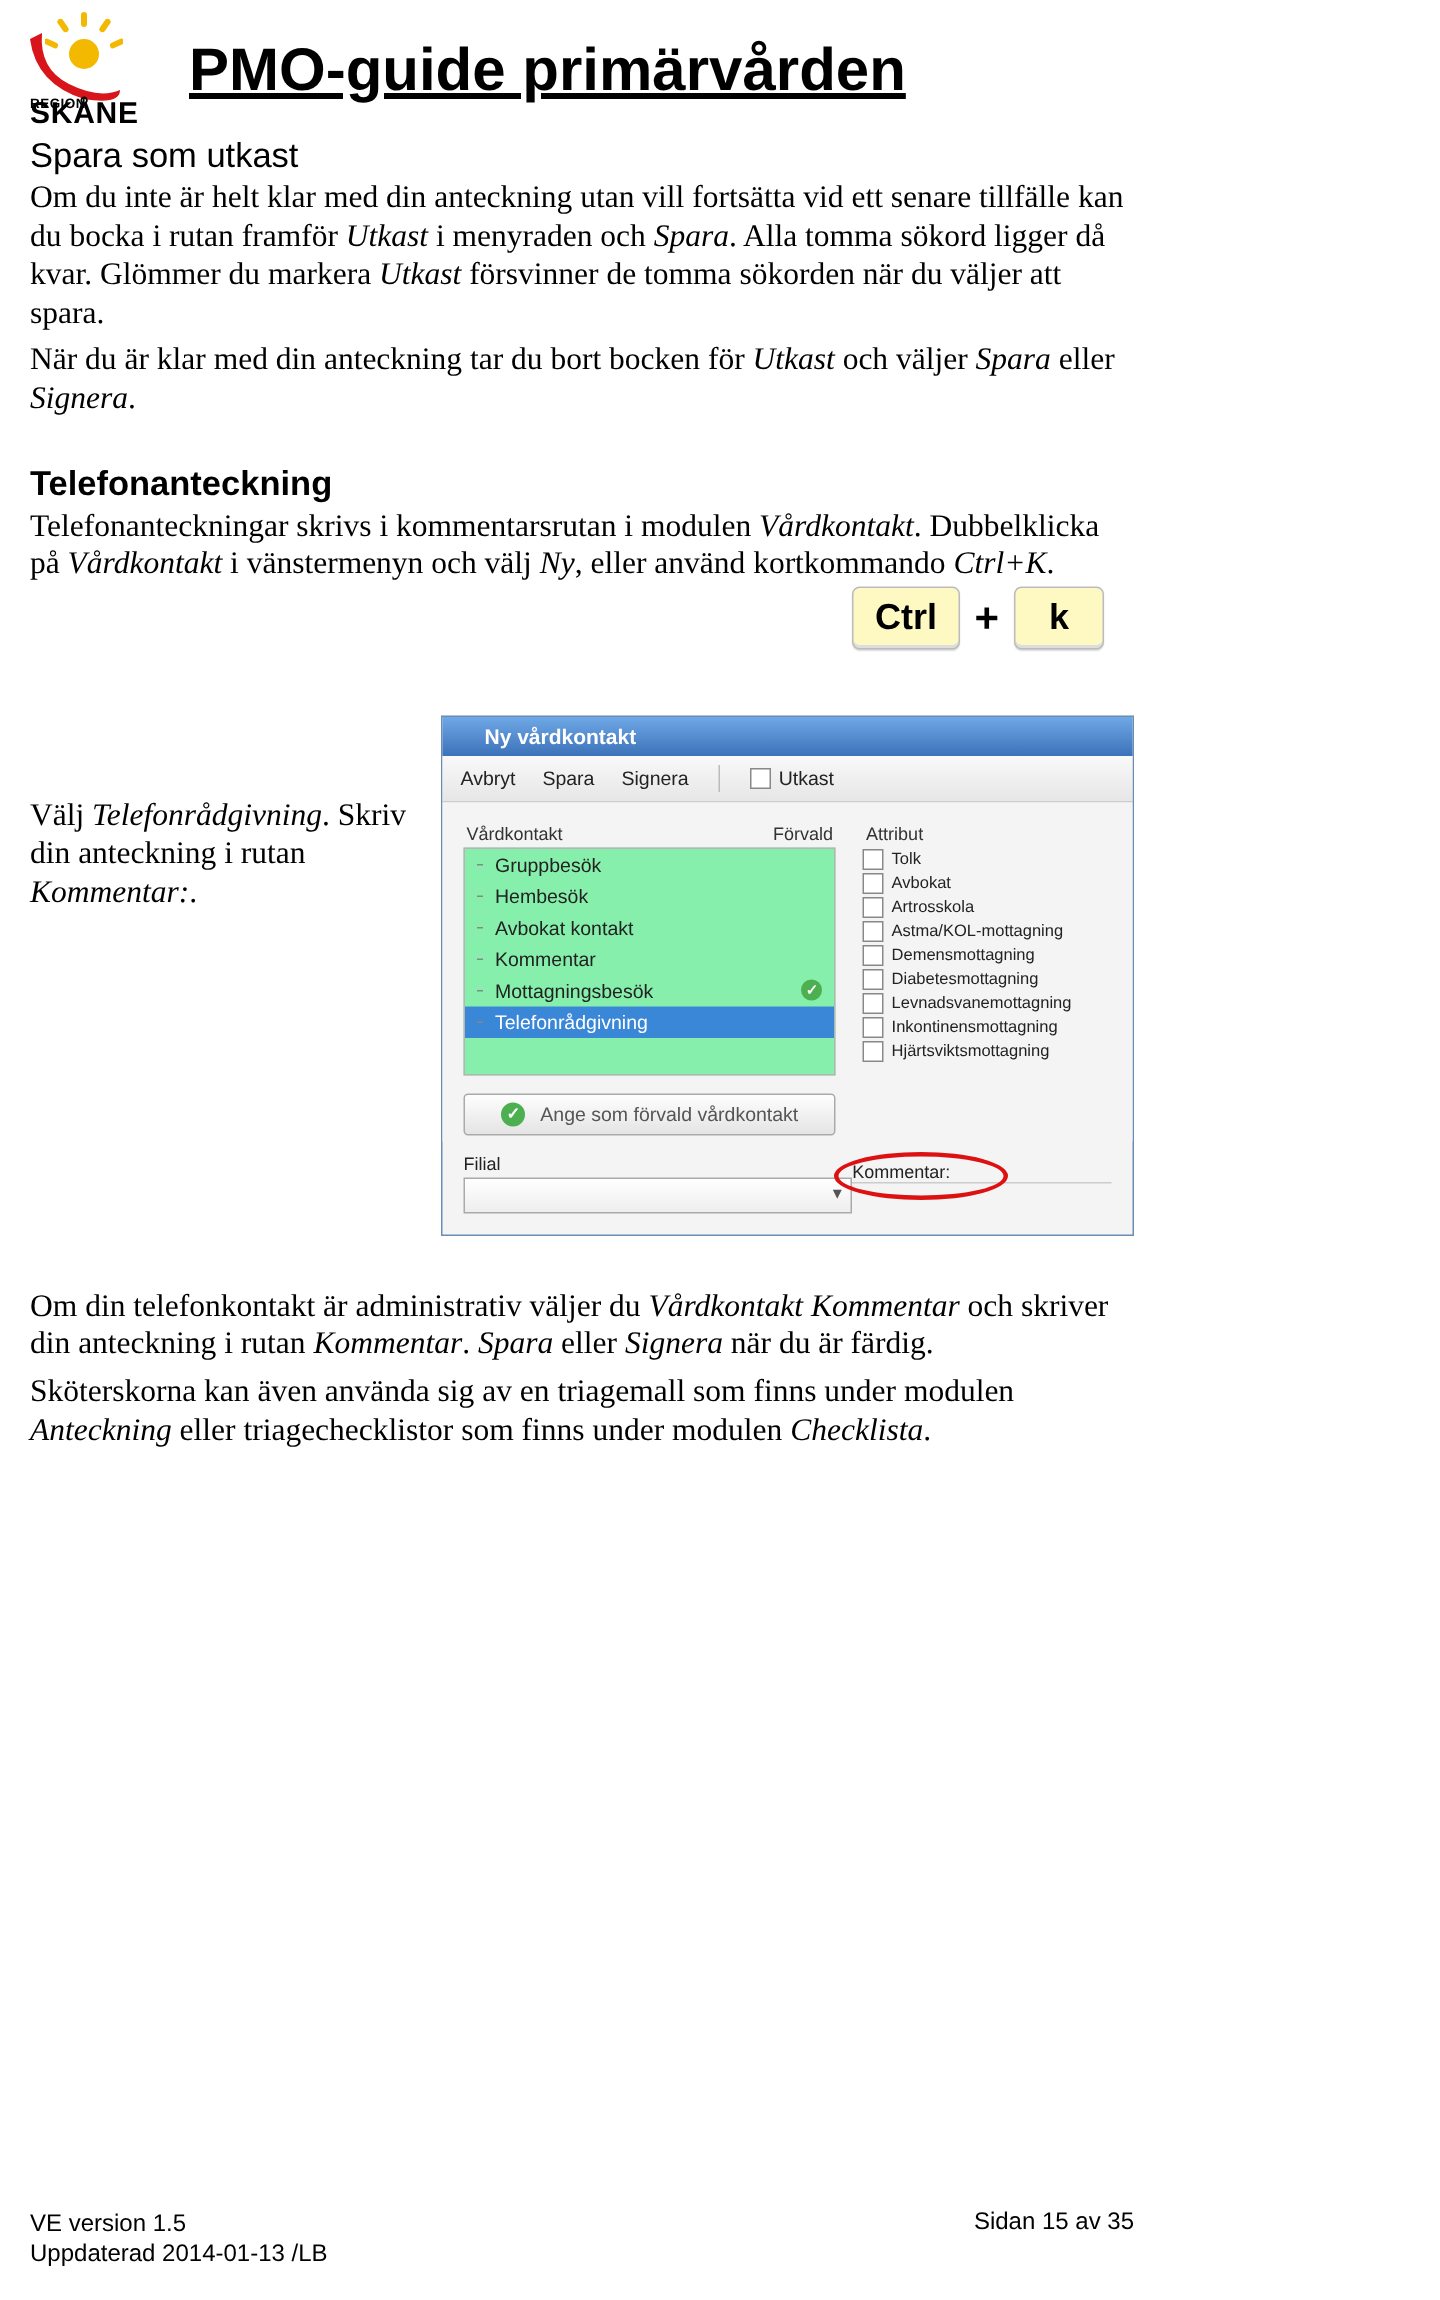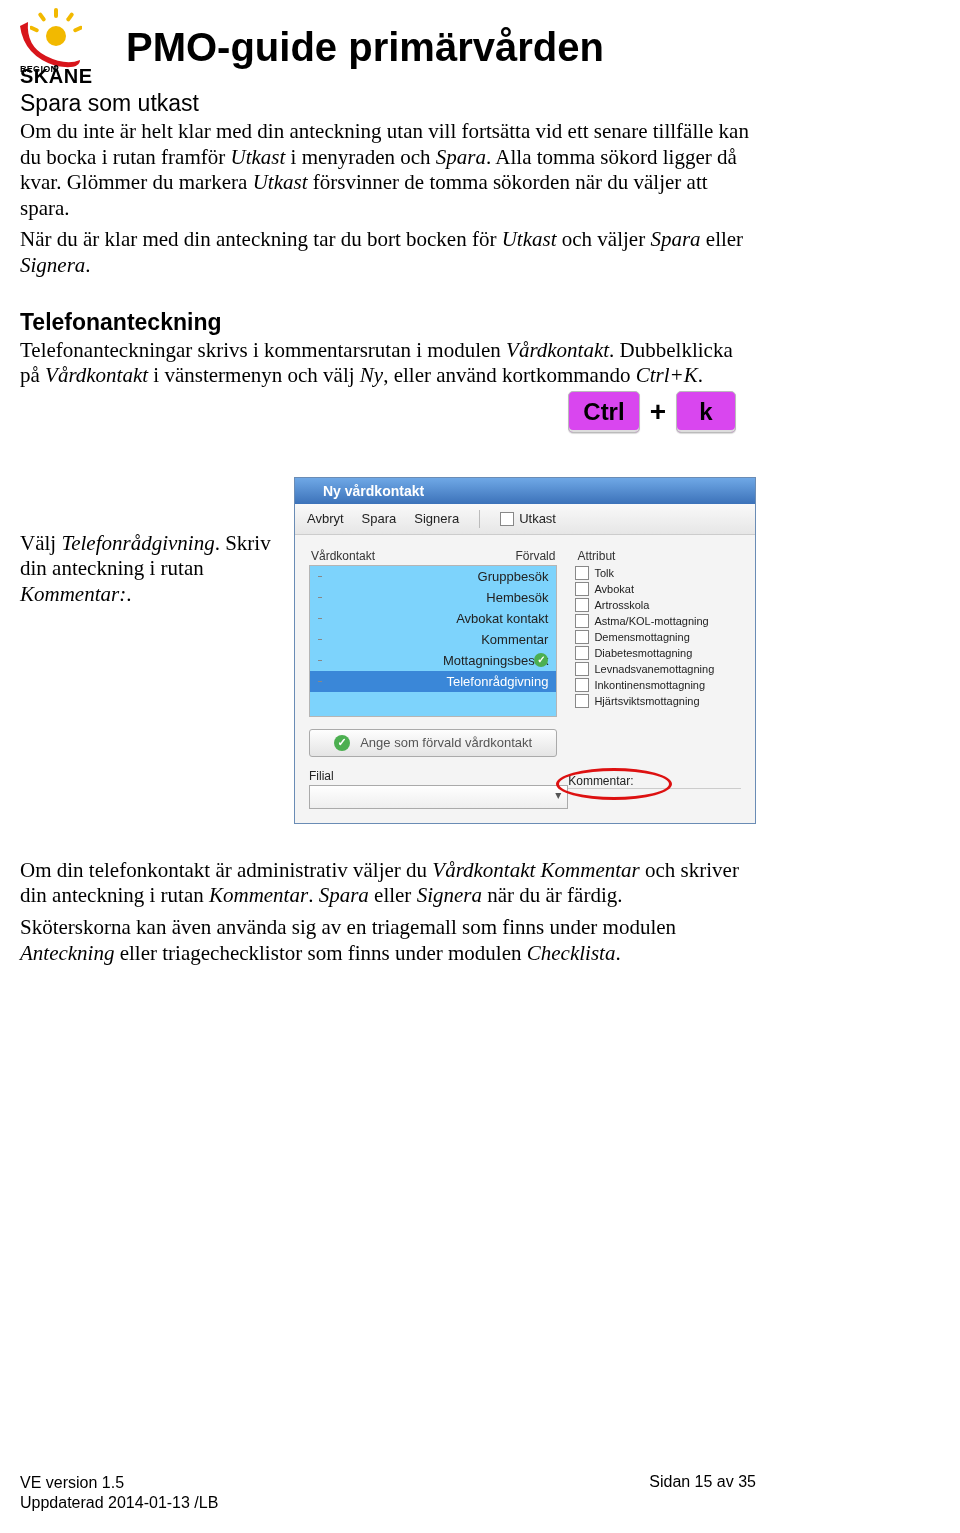--- a/index.html
+++ b/index.html
@@ -53,20 +53,21 @@
     left: 6px;
     font-size: 20px;
     font-weight: 800;
     font-family: Arial, sans-serif;
     letter-spacing: 0.5px;
   }
   .doc-title {
     font-size: 40px;
     font-weight: 700;
     margin-left: 12px;
+    text-decoration: underline;
   }
   .content {
     padding: 0 52px 0 20px;
   }
   h2.section {
     font-size: 23px;
     font-weight: 400;
     margin: 4px 0 2px 0;
   }
   h2.section-big {
@@ -86,21 +87,21 @@
     display: flex;
     align-items: center;
     justify-content: flex-end;
     padding-right: 20px;
     margin-top: -4px;
     gap: 10px;
   }
   .key {
     border: 1px solid #bbb;
     border-radius: 5px;
-    background: #d946ef;
+    background: #fef9c3;
     box-shadow: inset 0 -2px 0 #ddd, 0 1px 1px rgba(0,0,0,0.15);
     font-weight: 700;
     font-size: 24px;
     padding: 6px 14px;
     min-width: 30px;
     text-align: center;
   }
   .plus { font-weight: 700; font-size: 28px; }
 
   .fig-row {
@@ -157,23 +158,22 @@
     padding: 14px 14px 4px 14px;
     background: #f4f4f4;
   }
   .col-left { flex: 1.5; }
   .col-right { flex: 1; }
   .col-head {
     display:flex; justify-content:space-between;
     font-size:12px; color:#333; padding:0 2px 2px 2px;
   }
   .listbox {
-    border:1px solid #b5b5b5; background:#7dd3fc; height:150px;
+    border:1px solid #b5b5b5; background:#86efac; height:150px;
     font-size:13px;
-    text-align:right;
   }
   .li { padding:3px 8px 3px 20px; position:relative; }
   .li::before{
     content:""; position:absolute; left:8px; top:50%; width:4px;height:1px;background:#888;
   }
   .li.sel { background:#3a87d8; color:#fff; }
   .li .okicon {
     position:absolute; right:8px; top:3px;
     width:14px;height:14px; border-radius:50%;
     background:#4caf50; display:flex;align-items:center;justify-content:center;

